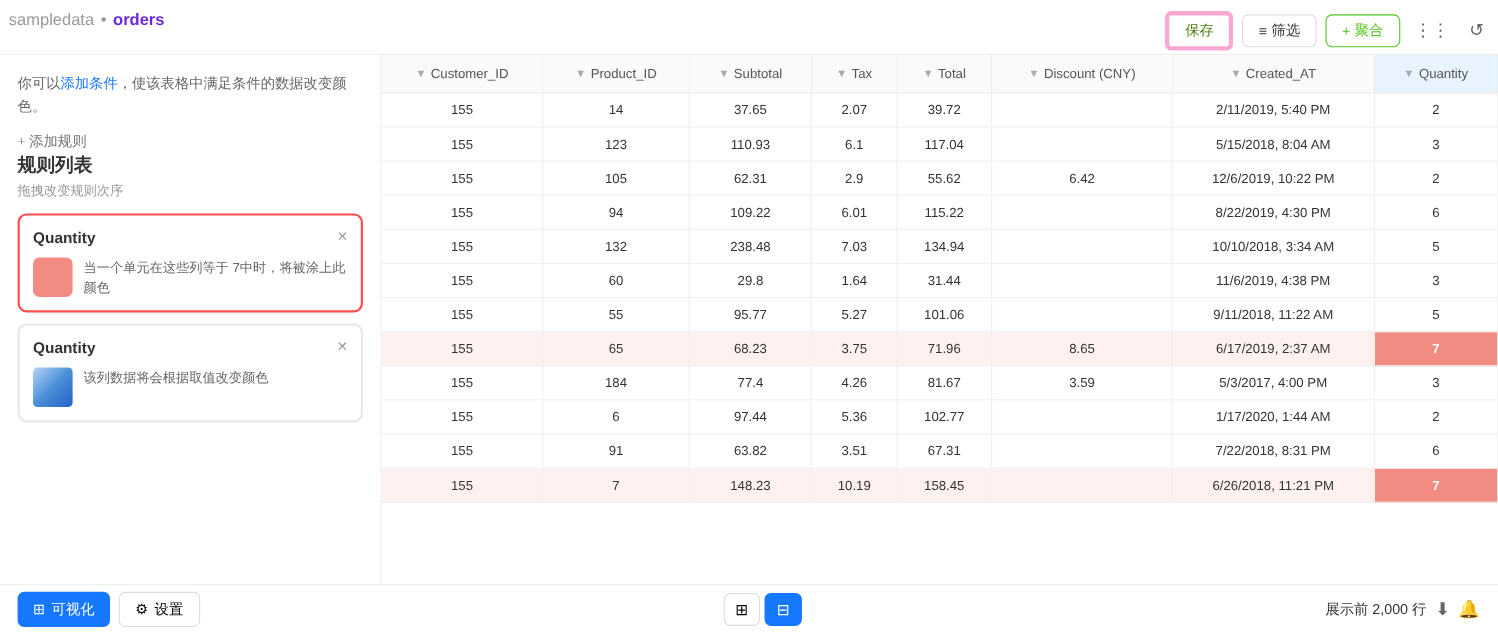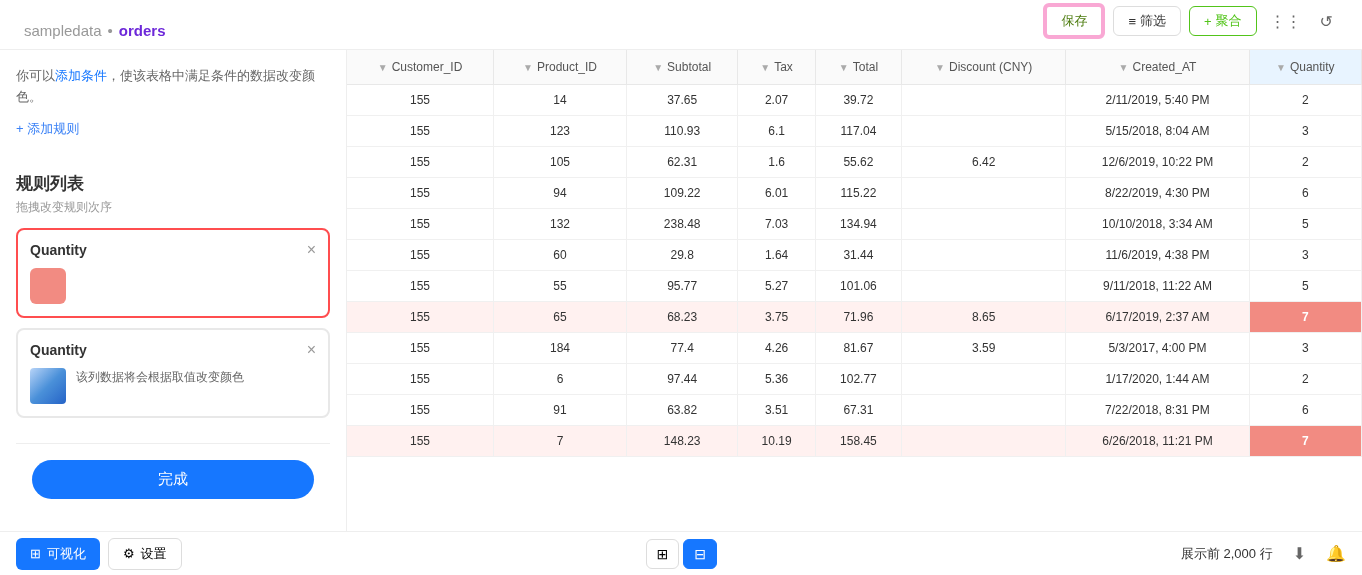--- a/index.html
+++ b/index.html
@@ -1,39 +1,39 @@
 <!DOCTYPE html>
 <html><head>
   <meta charset="utf-8">
   <style>
     * { box-sizing: border-box; margin: 0; padding: 0; }
     body { font-family: -apple-system, BlinkMacSystemFont, 'Segoe UI', sans-serif; font-size: 13px; background: #fff; color: #333; overflow: hidden; }
     
     .app-container { display: flex; flex-direction: column; height: 575px; width: 1362px; }
     
     
-    .header { display: flex; align-items: flex-end; justify-content: space-between; padding: 10px 24px; border-bottom: 1px solid #eee; height: 50px; }
+    .header { display: flex; align-items: flex-start; justify-content: space-between; padding: 10px 8px; border-bottom: 1px solid #eee; height: 50px; }
     .header-left { display: flex; align-items: center; gap: 6px; font-size: 15px; }
     .header-title-main { color: #999; font-weight: 400; }
     .header-dot { color: #999; }
     .header-title-sub { color: #6d28d9; font-weight: 600; }
     .header-right { display: flex; align-items: center; gap: 8px; }
     .btn-save { background: #fff; border: 4px solid #f9a8d4; border-radius: 6px; padding: 5px 14px; font-size: 13px; cursor: pointer; color: #4d7c0f; }
     .btn-filter { background: #fff; border: 1px solid #ddd; border-radius: 6px; padding: 5px 14px; font-size: 13px; cursor: pointer; color: #333; display: flex; align-items: center; gap: 4px; }
     .btn-aggregate { background: #fff; border: 1px solid #52c41a; border-radius: 6px; padding: 5px 14px; font-size: 13px; cursor: pointer; color: #52c41a; display: flex; align-items: center; gap: 4px; }
     .btn-icon { background: none; border: none; cursor: pointer; padding: 5px; color: #666; font-size: 16px; }
     
     
     .main-content { display: flex; flex: 1; overflow: hidden; }
     
     
     .left-panel { width: 347px; border-right: 1px solid #eee; display: flex; flex-direction: column; padding: 16px; overflow-y: auto; flex-shrink: 0; }
     .panel-description { color: #666; font-size: 13px; line-height: 1.6; margin-bottom: 12px; }
     .panel-description a { color: #1677ff; text-decoration: none; }
-    .add-rule-btn { color: #3b82f6; cursor: pointer; font-size: 13px; margin-bottom: 34px; display: flex; align-items: center; gap: 4px; background: none; border: none; }
+    .add-rule-btn { color: #737373; cursor: pointer; font-size: 13px; margin-bottom: 0; display: flex; align-items: center; gap: 4px; background: none; border: none; font-family: Liberation Serif, serif; }
     .rules-section-title { font-size: 17px; font-weight: 600; color: #333; margin-bottom: 4px; }
     .rules-section-subtitle { font-size: 12px; color: #999; margin-bottom: 12px; }
     
     
     .rule-card { border: 2px solid #e8e8e8; border-radius: 8px; padding: 12px; margin-bottom: 10px; position: relative; background: #fff; }
     .rule-card.highlighted { border-color: #ff4d4f; }
     .rule-card-header { display: flex; align-items: center; justify-content: space-between; margin-bottom: 10px; }
     .rule-card-title { font-weight: 600; font-size: 14px; }
     .rule-card-close { background: none; border: none; cursor: pointer; color: #999; font-size: 16px; line-height: 1; }
     .rule-card-body { display: flex; align-items: flex-start; gap: 10px; }
@@ -59,21 +59,21 @@
     tbody tr.highlighted-row td.quantity-cell { background: #f28b82; color: #fff; font-weight: 600; }
     
     
     .bottom-bar { display: flex; align-items: center; justify-content: space-between; padding: 8px 16px; border-top: 1px solid #eee; background: #fff; height: 44px; }
     .bottom-left { display: flex; gap: 8px; }
     .btn-visualize { background: #1677ff; color: #fff; border: none; border-radius: 6px; padding: 6px 14px; font-size: 13px; cursor: pointer; display: flex; align-items: center; gap: 6px; }
     .btn-settings { background: #fff; border: 1px solid #ddd; border-radius: 6px; padding: 6px 14px; font-size: 13px; cursor: pointer; display: flex; align-items: center; gap: 6px; }
     .bottom-center { display: flex; gap: 4px; }
     .btn-view { background: #fff; border: 1px solid #ddd; border-radius: 6px; padding: 6px 10px; font-size: 14px; cursor: pointer; }
     .btn-view.active { background: #1677ff; color: #fff; border-color: #1677ff; }
-    .bottom-right { display: flex; align-items: center; gap: 20px; font-size: 13px; color: #333; }
+    .bottom-right { display: flex; align-items: center; gap: 8px; font-size: 13px; color: #333; }
     .bottom-right .icon-btn { background: none; border: none; cursor: pointer; color: #666; font-size: 16px; }
     
     
     .left-panel::-webkit-scrollbar { width: 4px; }
     .left-panel::-webkit-scrollbar-thumb { background: #ddd; border-radius: 2px; }
   </style>
 </head>
 <body>
 
 <div class="app-container">
@@ -111,39 +111,37 @@
         <div class="rules-section-title">规则列表</div>
         <div class="rules-section-subtitle">拖拽改变规则次序</div>
 
         <div class="rule-card highlighted">
           <div class="rule-card-header">
             <span class="rule-card-title">Quantity</span>
             <button class="rule-card-close">×</button>
           </div>
           <div class="rule-card-body">
             <div class="rule-color-swatch red"></div>
+            <span class="rule-description">当一个单元在这些列等于 7中时，将被涂上此颜色</span>
           </div>
         </div>
 
         <div class="rule-card">
           <div class="rule-card-header">
             <span class="rule-card-title">Quantity</span>
             <button class="rule-card-close">×</button>
           </div>
           <div class="rule-card-body">
             <div class="rule-color-swatch gradient-blue"></div>
             <span class="rule-description">该列数据将会根据取值改变颜色</span>
           </div>
         </div>
       </div>
 
       <div style="flex:1"></div>
-      <div class="complete-btn-container">
-        <button class="complete-btn">完成</button>
-      </div>
     </div>
 
     <div class="right-panel">
       <table>
         <thead>
           <tr>
             <th>
               <div class="col-header">
                 <span style="color:#aaa;font-size:10px;">▼</span>
                 <span>Customer_ID</span>
@@ -211,21 +209,21 @@
               <td>6.1</td>
               <td>117.04</td>
               <td></td>
               <td>5/15/2018, 8:04 AM</td>
               <td>3</td>
             </tr>
             <tr>
               <td>155</td>
               <td>105</td>
               <td>62.31</td>
-              <td>1.6</td>
+              <td>2.9</td>
               <td>55.62</td>
               <td>6.42</td>
               <td>12/6/2019, 10:22 PM</td>
               <td>2</td>
             </tr>
             <tr>
               <td>155</td>
               <td>94</td>
               <td>109.22</td>
               <td>6.01</td>

